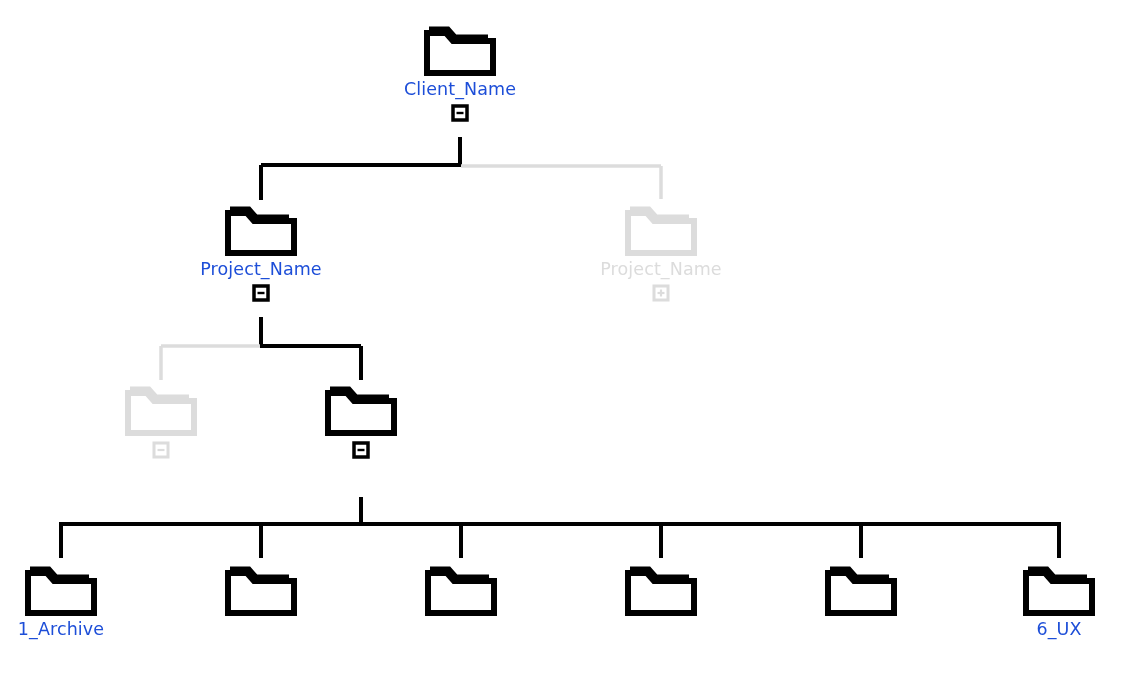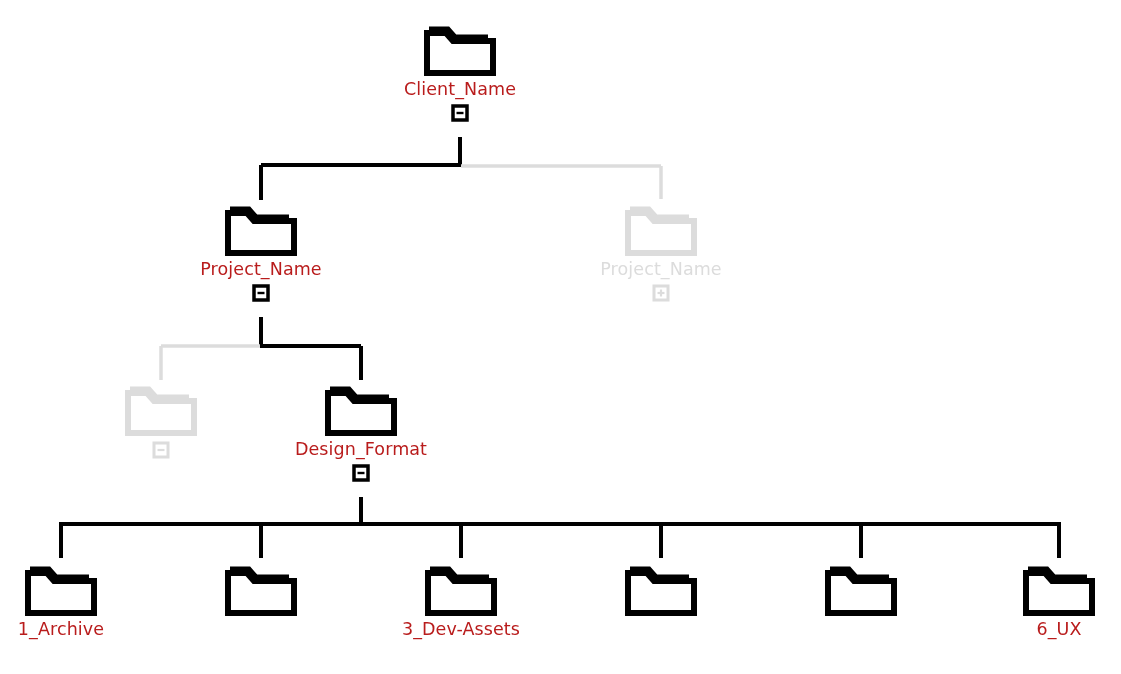--- a/index.html
+++ b/index.html
@@ -34,21 +34,21 @@
   }
   .folder-icon {
     display: block;
     margin: 0 auto;
   }
   .node-label {
     display: block;
     font-size: 17.5px;
     line-height: 20px;
     letter-spacing: 0.1px;
-    color: #b91c1c;
+    color: #1d4ed8;
     margin-top: 3px;
   }
   .node.dim .node-label { color: #dcdcdc; }
   .toggle {
     display: block;
     margin: 5px auto 0 auto;
     width: 18px;
     height: 18px;
   }
 </style>
@@ -133,21 +133,20 @@
       <rect x="2" y="2" width="14" height="14" fill="#ffffff" stroke="#dcdcdc" stroke-width="3"></rect>
       <line x1="5.5" y1="9" x2="12.5" y2="9" stroke="#dcdcdc" stroke-width="2.2"></line>
     </svg>
   </div>
 
   <div class="node" id="node-design-format" style="left:261px; top:380px; width:200px;">
     <svg class="folder-icon" width="72" height="56" viewBox="0 0 72 56" xmlns="http://www.w3.org/2000/svg">
       <path d="M3,13 L3,53 L69,53 L69,21 L29,21 L22,13 Z" fill="none" stroke="#000000" stroke-width="6" stroke-linejoin="miter" stroke-linecap="butt"></path>
       <path d="M5,9 L24,9 L31,17 L64,17" fill="none" stroke="#000000" stroke-width="5" stroke-linejoin="miter" stroke-linecap="butt"></path>
     </svg>
-    <span class="node-label">Design_Format</span>
     <svg class="toggle" width="18" height="18" viewBox="0 0 18 18" xmlns="http://www.w3.org/2000/svg">
       <rect x="2" y="2" width="14" height="14" fill="#ffffff" stroke="#000000" stroke-width="3.5"></rect>
       <line x1="5.5" y1="9" x2="12.5" y2="9" stroke="#000000" stroke-width="2.4"></line>
     </svg>
   </div>
 
   <div id="leaf-container">
       <div class="node" style="left: -39px; top: 560px; width: 200px;">
         <svg class="folder-icon" width="72" height="56" viewBox="0 0 72 56">
           <path d="M3,13 L3,53 L69,53 L69,21 L29,21 L22,13 Z" fill="none" stroke="#000000" stroke-width="6" stroke-linejoin="miter"></path>
@@ -159,21 +158,20 @@
         <svg class="folder-icon" width="72" height="56" viewBox="0 0 72 56">
           <path d="M3,13 L3,53 L69,53 L69,21 L29,21 L22,13 Z" fill="none" stroke="#000000" stroke-width="6" stroke-linejoin="miter"></path>
           <path d="M5,9 L24,9 L31,17 L64,17" fill="none" stroke="#000000" stroke-width="5" stroke-linejoin="miter"></path>
         </svg>
       </div>
       <div class="node" style="left: 361px; top: 560px; width: 200px;">
         <svg class="folder-icon" width="72" height="56" viewBox="0 0 72 56">
           <path d="M3,13 L3,53 L69,53 L69,21 L29,21 L22,13 Z" fill="none" stroke="#000000" stroke-width="6" stroke-linejoin="miter"></path>
           <path d="M5,9 L24,9 L31,17 L64,17" fill="none" stroke="#000000" stroke-width="5" stroke-linejoin="miter"></path>
         </svg>
-        <span class="node-label">3_Dev-Assets</span>
       </div>
       <div class="node" style="left: 561px; top: 560px; width: 200px;">
         <svg class="folder-icon" width="72" height="56" viewBox="0 0 72 56">
           <path d="M3,13 L3,53 L69,53 L69,21 L29,21 L22,13 Z" fill="none" stroke="#000000" stroke-width="6" stroke-linejoin="miter"></path>
           <path d="M5,9 L24,9 L31,17 L64,17" fill="none" stroke="#000000" stroke-width="5" stroke-linejoin="miter"></path>
         </svg>
       </div>
       <div class="node" style="left: 761px; top: 560px; width: 200px;">
         <svg class="folder-icon" width="72" height="56" viewBox="0 0 72 56">
           <path d="M3,13 L3,53 L69,53 L69,21 L29,21 L22,13 Z" fill="none" stroke="#000000" stroke-width="6" stroke-linejoin="miter"></path>

